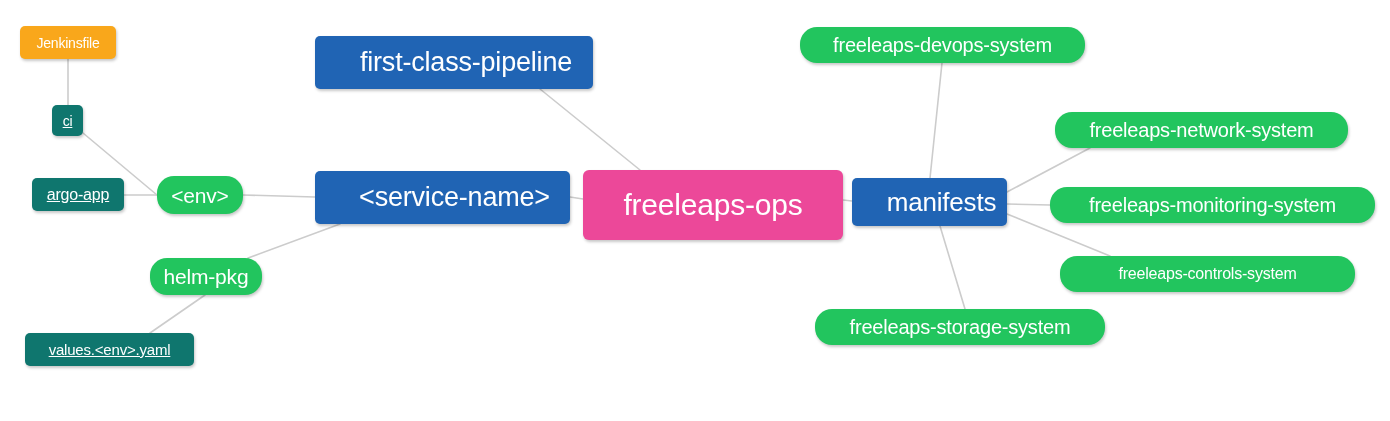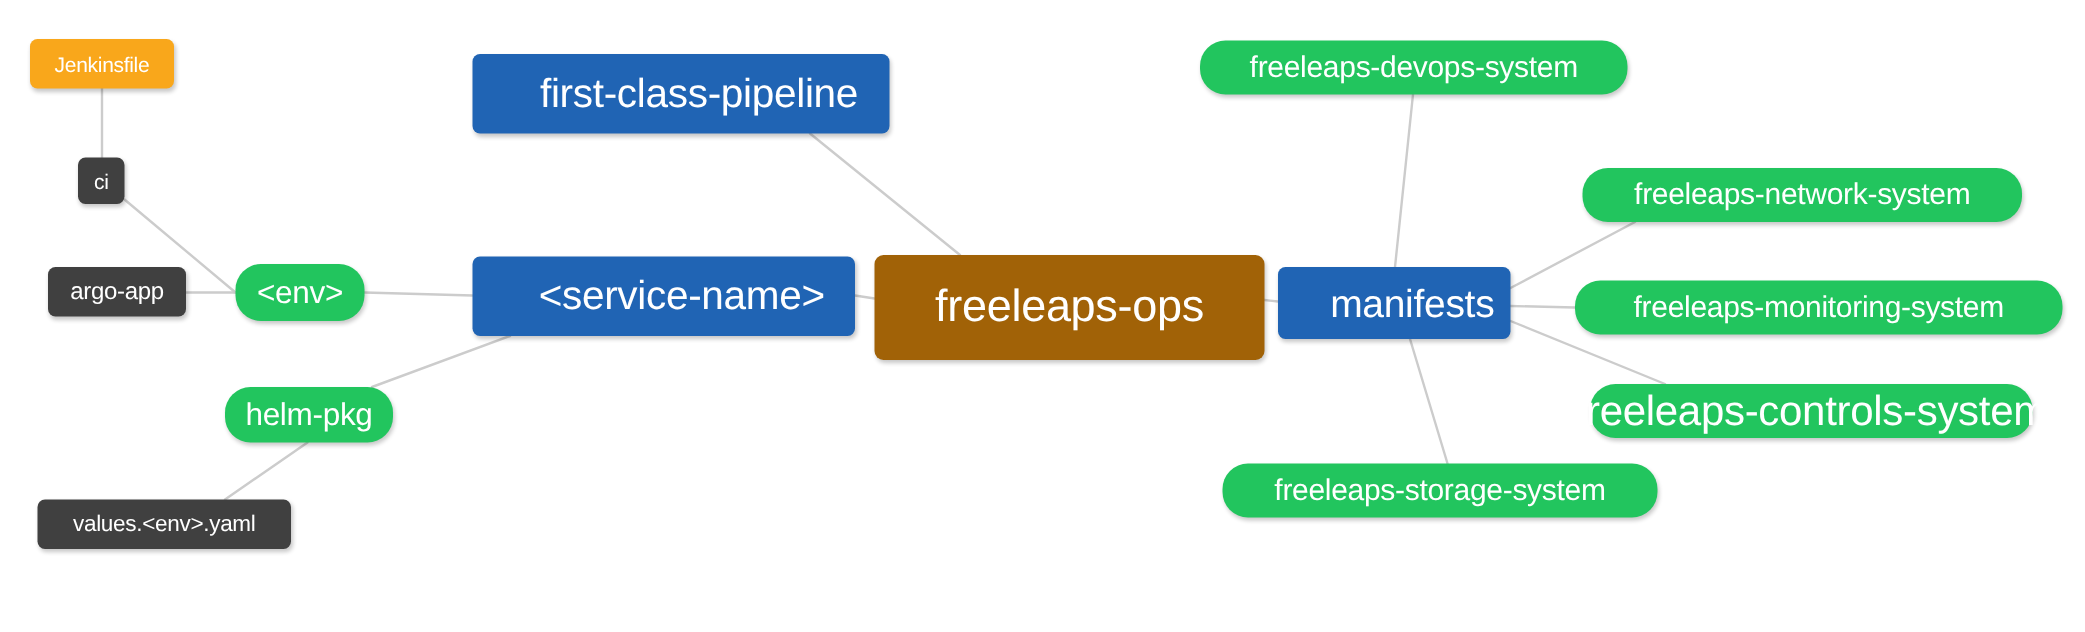--- a/index.html
+++ b/index.html
@@ -34,27 +34,27 @@
     justify-content: center;
     box-sizing: border-box;
     border-radius: 5px;
     color: #ffffff;
     white-space: nowrap;
     line-height: 1;
     box-shadow: 1px 2px 3px rgba(0,0,0,0.22);
     letter-spacing: -0.2px;
   }
   .node.root {
-    background: #a16207;
+    background: #ec4899;
     border-radius: 6px;
   }
   .node.blue { background: #2064b4; padding-left: 24px; }
   .node.green { background: #22c55e; border-radius: 17px; }
   .node.orange { background: #f9a71b; }
-  .node.red { background: #404040; }
+  .node.red { background: #0f766e; text-decoration: underline; }
 </style>
 </head>
 <body>
 
 <div id="mindmap">
   <svg id="edge-layer" viewBox="0 0 1390 421" width="1390" height="421">
       <line x1="68" y1="59" x2="68" y2="105" stroke="#cccccc" stroke-width="1.6" stroke-linecap="round"></line>
       <line x1="83" y1="133" x2="157" y2="195" stroke="#cccccc" stroke-width="1.6" stroke-linecap="round"></line>
       <line x1="124" y1="195" x2="157" y2="195" stroke="#cccccc" stroke-width="1.6" stroke-linecap="round"></line>
       <line x1="243" y1="195" x2="315" y2="197" stroke="#cccccc" stroke-width="1.6" stroke-linecap="round"></line>
@@ -76,16 +76,16 @@
       <div class="node green" style="left: 157px; top: 176px; width: 86px; height: 38px; font-size: 21px;">&lt;env&gt;</div>
       <div class="node green" style="left: 150px; top: 258px; width: 112px; height: 37px; font-size: 21px;">helm-pkg</div>
       <div class="node red" style="left: 25px; top: 333px; width: 169px; height: 33px; font-size: 15px; text-align: center;">values.&lt;env&gt;.yaml</div>
       <div class="node blue" style="left: 315px; top: 36px; width: 278px; height: 53px; font-size: 27px;">first-class-pipeline</div>
       <div class="node blue" style="left: 315px; top: 171px; width: 255px; height: 53px; font-size: 27px;">&lt;service-name&gt;</div>
       <div class="node root" style="left: 583px; top: 170px; width: 260px; height: 70px; font-size: 30px;">freeleaps-ops</div>
       <div class="node blue" style="left: 852px; top: 178px; width: 155px; height: 48px; font-size: 26px;">manifests</div>
       <div class="node green" style="left: 800px; top: 27px; width: 285px; height: 36px; font-size: 20px;">freeleaps-devops-system</div>
       <div class="node green" style="left: 1055px; top: 112px; width: 293px; height: 36px; font-size: 20px;">freeleaps-network-system</div>
       <div class="node green" style="left: 1050px; top: 187px; width: 325px; height: 36px; font-size: 20px;">freeleaps-monitoring-system</div>
-      <div class="node green" style="left: 1060px; top: 256px; width: 295px; height: 36px; font-size: 28px;">freeleaps-controls-system</div>
+      <div class="node green" style="left: 1060px; top: 256px; width: 295px; height: 36px; font-size: 16px;">freeleaps-controls-system</div>
       <div class="node green" style="left: 815px; top: 309px; width: 290px; height: 36px; font-size: 20px;">freeleaps-storage-system</div>
     </div>
 </div>
 
 </body></html>

